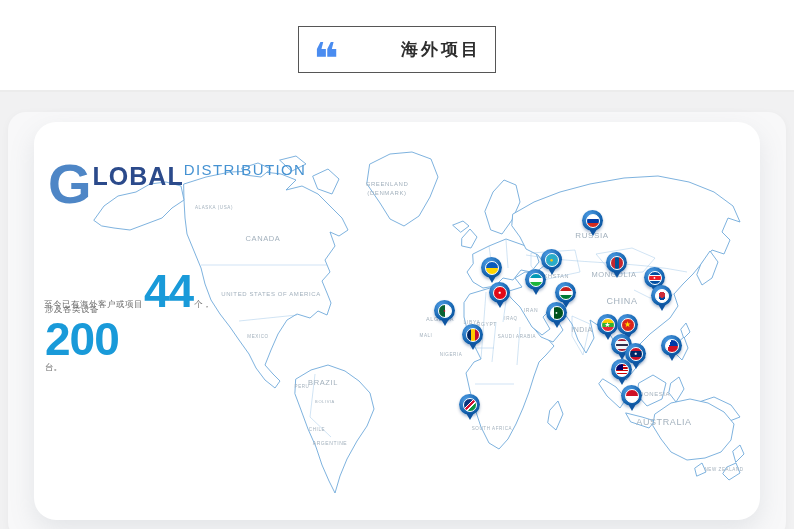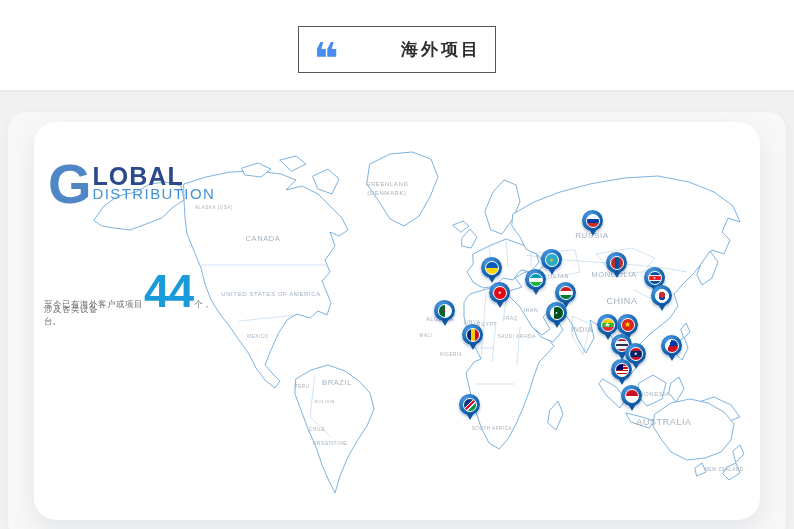--- a/index.html
+++ b/index.html
@@ -23,21 +23,21 @@
   .outer-card{position:absolute;left:8px;top:112px;width:778px;height:428px;
               background:#f8f8f9;border-radius:18px;box-shadow:0 2px 8px rgba(0,0,0,0.04);}
   .map-card{position:absolute;left:34px;top:122px;width:726px;height:398px;background:#fff;
             border-radius:22px;box-shadow:0 10px 26px rgba(120,130,145,0.16);overflow:hidden;}
   .map-card svg{position:absolute;left:0;top:0;}
 
   
   .logo{position:absolute;left:14px;top:40px;}
   .logo-row{display:flex;align-items:flex-start;}
   .logo-g{font-size:56px;line-height:44px;font-weight:800;color:#4e86c6;}
-  .logo-rest{display:flex;flex-direction:column;margin-left:1px;margin-top:2px;}
+  .logo-rest{display:flex;margin-left:1px;margin-top:2px;}
   .logo-lobal{font-size:25px;line-height:24px;font-weight:800;color:#2b4a8b;letter-spacing:1px;}
   .logo-dist{font-size:15px;line-height:12px;font-weight:400;color:#4592d2;letter-spacing:1.4px;}
   .logo-cn{margin-left:27px;margin-top:3px;font-size:20px;font-weight:700;color:#3c7cc6;
            letter-spacing:5px;}
 
   
   .stats{position:absolute;left:10px;top:146px;width:172px;}
   .stat-row{display:flex;align-items:baseline;}
   .stat-row2{margin-top:-10px;flex-direction:column;}
   .stat-prefix{font-size:8.5px;color:#6d6d6d;letter-spacing:0.5px;}
@@ -141,32 +141,33 @@
     </div>
 
     <div class="stats">
       <div class="stat-row">
         <span class="stat-prefix">至今已有海外客户或项目</span>
         <span class="stat-number">44</span>
         <span class="stat-suffix">个，</span>
       </div>
       <div class="stat-row stat-row2">
         <span class="stat-prefix">涉及各类设备</span>
+        <span class="stat-number">200</span>
         <span class="stat-suffix">台。</span>
       </div>
     </div>
 
     <div id="map-layer">
         <div class="map-label" style="left: 180px; top: 85px; font-size: 4.5px;">ALASKA (USA)</div>
         <div class="map-label" style="left: 229px; top: 116px; font-size: 7.5px;">CANADA</div>
         <div class="map-label" style="left: 353px; top: 62px; font-size: 6px;">GREENLAND</div>
         <div class="map-label" style="left: 353px; top: 71px; font-size: 6px;">(DENMARK)</div>
         <div class="map-label" style="left: 237px; top: 172px; font-size: 6px;">UNITED STATES OF AMERICA</div>
         <div class="map-label" style="left: 224px; top: 214px; font-size: 4.5px;">MEXICO</div>
-        <div class="map-label" style="left: 303px; top: 260px; font-size: 7.5px;">BRAZIL</div>
+        <div class="map-label" style="left: 289px; top: 260px; font-size: 7.5px;">BRAZIL</div>
         <div class="map-label" style="left: 268px; top: 264px; font-size: 4.5px;">PERU</div>
         <div class="map-label" style="left: 291px; top: 279px; font-size: 4px;">BOLIVIA</div>
         <div class="map-label" style="left: 283px; top: 307px; font-size: 4.5px;">CHILE</div>
         <div class="map-label" style="left: 296px; top: 321px; font-size: 5px;">ARGENTINE</div>
         <div class="map-label" style="left: 558px; top: 113px; font-size: 8px;">RUSSIA</div>
         <div class="map-label" style="left: 514px; top: 154px; font-size: 5.5px;">KAZAKHSTAN</div>
         <div class="map-label" style="left: 580px; top: 152px; font-size: 7.5px;">MONGOLIA</div>
         <div class="map-label" style="left: 588px; top: 179px; font-size: 9px;">CHINA</div>
         <div class="map-label" style="left: 548px; top: 207px; font-size: 7px;">INDIA</div>
         <div class="map-label" style="left: 497px; top: 188px; font-size: 5px;">IRAN</div>

